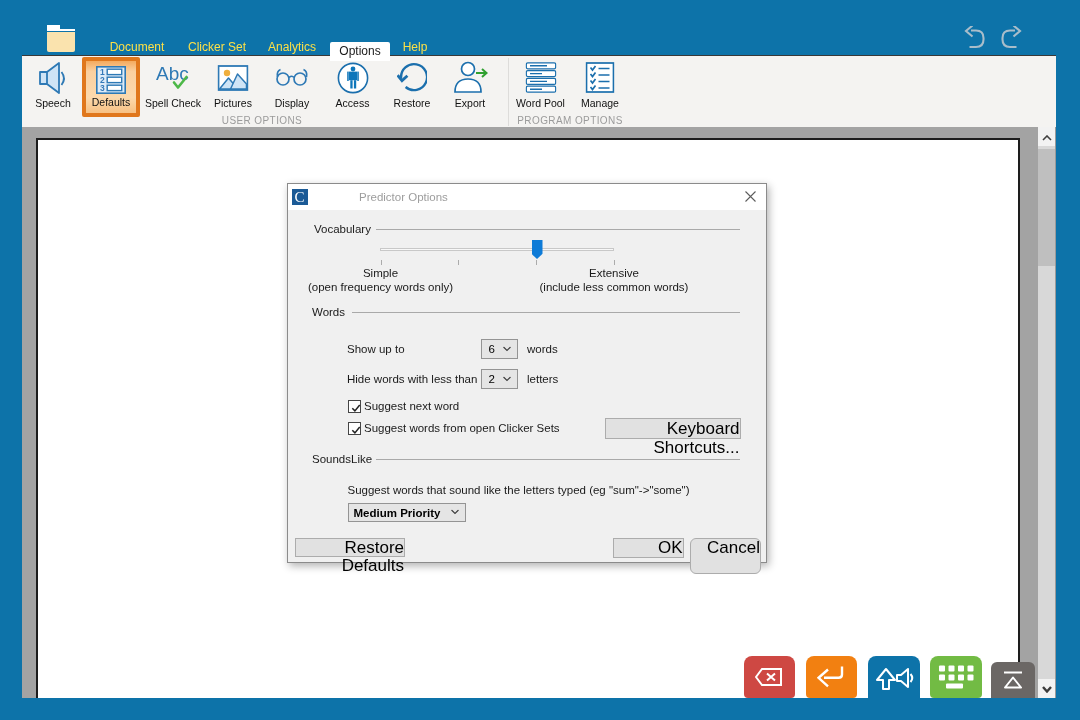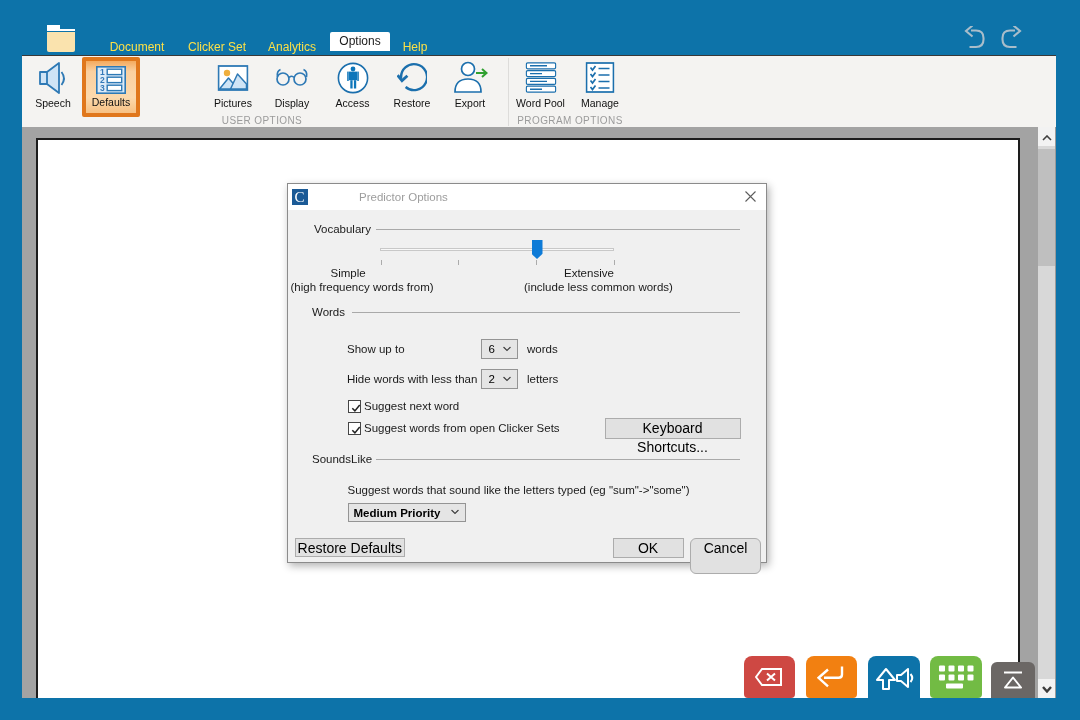--- a/index.html
+++ b/index.html
@@ -7,21 +7,21 @@
 body { position:relative; background:#0d73a9; font-family:"Liberation Sans",sans-serif; }
 .abs { position:absolute; }
 
 
 #folder { left:47px; top:25px; width:28px; height:27px; }
 #folder .tab1 { position:absolute; left:0; top:0; width:13px; height:6px; background:#fff; }
 #folder .tab2 { position:absolute; left:0; top:3.5px; width:28px; height:2.5px; background:#fff; }
 #folder .body { position:absolute; left:0; top:7px; width:28px; height:20px; background:#fae3ae; border-radius:0 0 2px 2px; }
 
 .tab { position:absolute; white-space:nowrap; top:38px; height:19px; line-height:19px; color:#fde047; font-size:12px; text-align:center; }
-#tab-options { top:32px; height:19px; background:#fff; color:#1a1a1a; border-radius:2px 2px 0 0; z-index:5; }
+#tab-options { top:42px; height:19px; background:#fff; color:#1a1a1a; border-radius:2px 2px 0 0; z-index:5; }
 
 #undoredo { left:962px; top:26px; }
 
 
 #ribbon { left:22px; top:55px; width:1034px; height:72px; background:#f4f3f1; border-top:1.5px solid #383838; }
 .ric { position:absolute; top:2px; width:60px; height:60px; text-align:center; }
 .ric .lbl { position:absolute; left:-12px; right:-12px; top:39px; font-size:10.5px; color:#111; white-space:nowrap; }
 .ric svg { position:absolute; left:50%; transform:translateX(-50%); }
 #predictor-btn { position:absolute; left:60px; top:1px; width:58px; height:60px;
   border:4px solid #e0771c; border-radius:2px;
@@ -59,28 +59,28 @@
   font-family:"Liberation Serif",serif; font-size:15px; text-align:center; line-height:16px; }
 #dtext { position:absolute; left:25px; top:0; height:26px; line-height:26px; font-size:11.5px; color:#9d9d9d;margin-left:46px; }
 #dclose { position:absolute; right:10.5px; top:7px; }
 .dlabel { position:absolute; font-size:11.5px; color:#1a1a1a; white-space:nowrap; }
 .dline { position:absolute; height:1px; background:#a9a9a9; }
 .dtext { position:absolute; font-size:11.5px; color:#1a1a1a; white-space:nowrap; }
 .combo { position:absolute; background:#e5e5e5; border:1px solid #949494; font-size:11.5px; color:#000; }
 .combo .v { position:absolute; right:6px; top:50%; transform:translateY(-50%); }
 .cb { position:absolute; width:13px; height:13px; background:#fff; border:1px solid #454545; }
 .cb svg { position:absolute; left:0.5px; top:0.5px; }
-.btn { position:absolute; background:#e1e1e1; border:1px solid #acacac; font-size:14px; color:#000; text-align:center; }
+.btn { position:absolute; background:#e1e1e1; border:1px solid #acacac; font-size:17px; color:#000; text-align:right; }
 
 
 #track { position:absolute; left:91.5px; top:64px; width:234.5px; height:3.5px; background:#f8f8f8; border:1px solid #c8c8c8; }
 .tick { position:absolute; top:76px; width:1px; height:5.5px; background:#ababab; }
 #thumb { position:absolute; left:243.5px; top:56.5px; width:11px; height:19px; background:#0e7bd7;
   clip-path:polygon(0 0,100% 0,100% 73%,50% 100%,0 73%); }
-.slabel { position:absolute; font-size:11.5px; color:#1a1a1a; white-space:nowrap; }
+.slabel { position:absolute; font-size:11.5px; color:#1a1a1a; text-align:center; white-space:nowrap; }
 </style>
 </head>
 <body>
 
 <div class="abs" id="folder">
     <div class="tab1"></div>
     <div class="tab2"></div>
     <div class="body"></div>
   </div>
 <div class="tab" style="left:108px;width:58px;">Document</div>
@@ -113,20 +113,27 @@
    <text x="6.3" y="9.4" font-size="8.5" font-weight="bold" fill="#3579b8" text-anchor="middle" font-family="Liberation Sans">1</text>
    <text x="6.3" y="17.4" font-size="8.5" font-weight="bold" fill="#3579b8" text-anchor="middle" font-family="Liberation Sans">2</text>
    <text x="6.3" y="25.4" font-size="8.5" font-weight="bold" fill="#3579b8" text-anchor="middle" font-family="Liberation Sans">3</text>
    <rect x="11.2" y="3.2" width="14.5" height="5.4" fill="#fff" stroke="#2e79b5" stroke-width="1.4"></rect>
    <rect x="11.2" y="11.2" width="14.5" height="5.4" fill="#fff" stroke="#2e79b5" stroke-width="1.4"></rect>
    <rect x="11.2" y="19.2" width="14.5" height="5.4" fill="#fff" stroke="#2e79b5" stroke-width="1.4"></rect>
   </svg>
   <div class="lbl">Defaults</div>
  </div>
 
+ <div class="ric" style="left:121px;">
+  <svg width="38" height="32" viewBox="0 0 38 32" style="top:4px;">
+   <text x="2" y="18" font-size="19" fill="#2e79b5" font-family="Liberation Sans">Abc</text>
+   <path d="M20,20.5 l4,5 l8.5,-10.5" fill="none" stroke="#4db848" stroke-width="2.6" stroke-linecap="round" stroke-linejoin="round"></path>
+  </svg>
+  <div class="lbl">Spell Check</div>
+ </div>
 
  <div class="ric" style="left:181px;">
   <svg width="31" height="26" viewBox="0 0 31 26" style="top:7px;">
    <rect x="1" y="1" width="29" height="24" fill="#fff" stroke="#2e79b5" stroke-width="1.8"></rect>
    <path d="M2,24 L11,13 L17,20 L21,15 L29,24 z" fill="#cfe4f6" stroke="#2e79b5" stroke-width="1.5" stroke-linejoin="round"></path>
    <path d="M13,24 L20,9 L29,19 v5 z" fill="#cfe4f6" stroke="#2e79b5" stroke-width="1.5" stroke-linejoin="round"></path>
    <circle cx="9.5" cy="8" r="3.2" fill="#efaf3e"></circle>
   </svg>
   <div class="lbl">Pictures</div>
  </div>
@@ -270,21 +277,21 @@
 
  <div class="dlabel" style="left:26px;top:39.5px;">Vocabulary</div>
  <div class="dline" style="left:88px;top:45.5px;width:364px;"></div>
  <div id="track"></div>
  <div class="tick" style="left:92.5px;"></div>
  <div class="tick" style="left:170.3px;"></div>
  <div class="tick" style="left:248.1px;"></div>
  <div class="tick" style="left:325.9px;"></div>
  <div id="thumb"></div>
  <div class="slabel" style="left:42.5px;top:83px;width:100px;">Simple</div>
- <div class="slabel" style="left:2.5px;top:97.5px;width:180px;">(high frequency words from)</div>
+ <div class="slabel" style="left:2.5px;top:97.5px;width:180px;">(open frequency words only)</div>
  <div class="slabel" style="left:276px;top:83px;width:100px;">Extensive</div>
  <div class="slabel" style="left:236px;top:97.5px;width:180px;">(include less common words)</div>
 
  <div class="dlabel" style="left:24px;top:122.5px;">Words</div>
  <div class="dline" style="left:64px;top:128.5px;width:388px;"></div>
  <div class="dtext" style="left:59px;top:159px;">Show up to</div>
  <div class="combo" style="left:192.5px;top:155.5px;width:37px;height:19.5px;">
       <span style="position:absolute;left:7px;top:3px;">6</span>
   <svg class="v" width="8" height="5" viewBox="0 0 8 5">
         <path d="M0.5,0.5 L4,4 L7.5,0.5" fill="none" stroke="#3b3b3b" stroke-width="1.1"></path>

